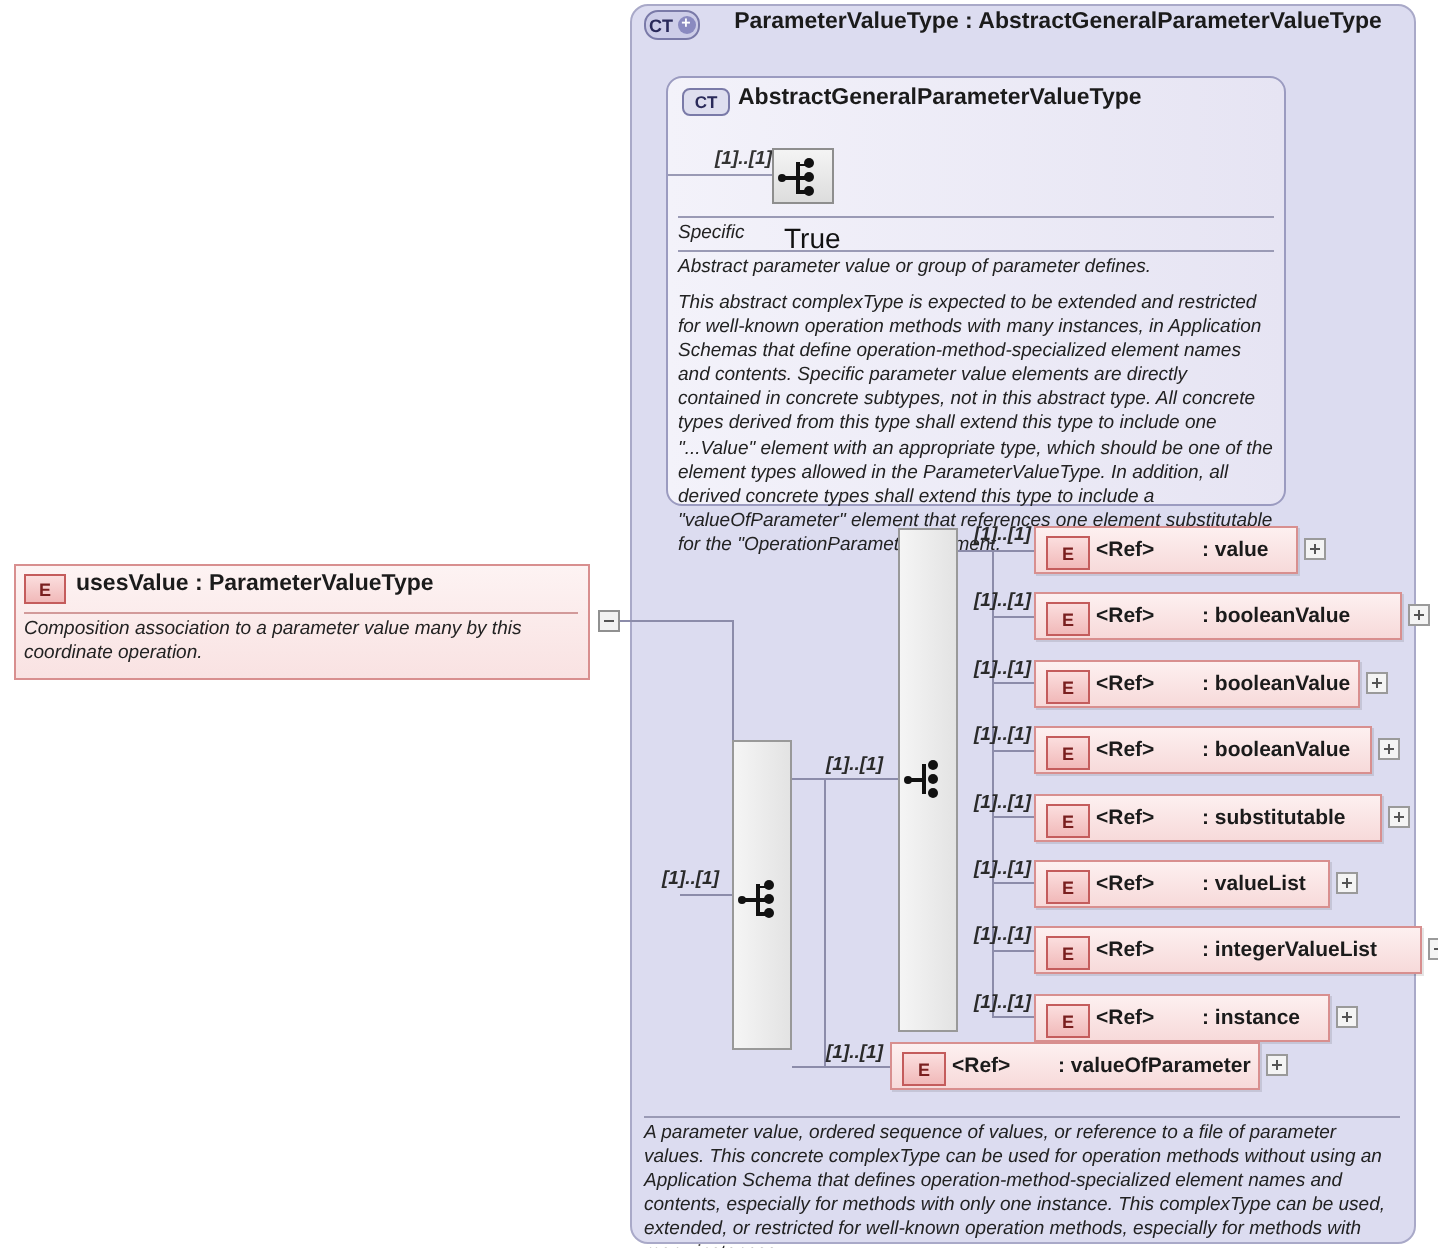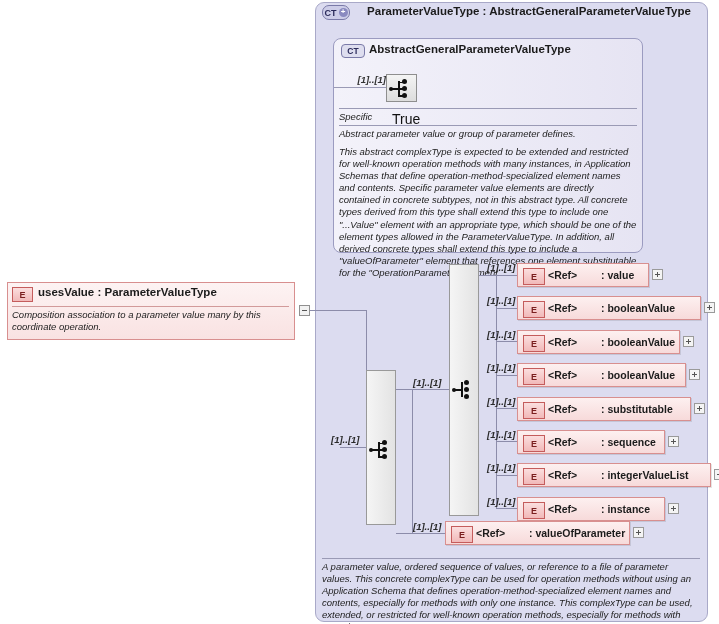--- a/index.html
+++ b/index.html
@@ -283,21 +283,21 @@
     <div class="abs elem-box" style="left: 517px; top: 397px; width: 174px;">
       <div class="elem-icon">E</div>
       <div class="elem-ref">&lt;Ref&gt;</div>
       <div class="elem-name">: substitutable</div>
     </div>
     <div class="abs plus-box" style="left: 694px; top: 403px;"></div>
     <div class="abs occurs" style="left: 487px; top: 396px;">[1]..[1]</div>
     <div class="abs elem-box" style="left: 517px; top: 430px; width: 148px;">
       <div class="elem-icon">E</div>
       <div class="elem-ref">&lt;Ref&gt;</div>
-      <div class="elem-name">: sequence</div>
+      <div class="elem-name">: valueList</div>
     </div>
     <div class="abs plus-box" style="left: 668px; top: 436px;"></div>
     <div class="abs occurs" style="left: 487px; top: 429px;">[1]..[1]</div>
     <div class="abs elem-box" style="left: 517px; top: 463px; width: 194px;">
       <div class="elem-icon">E</div>
       <div class="elem-ref">&lt;Ref&gt;</div>
       <div class="elem-name">: integerValueList</div>
     </div>
     <div class="abs plus-box" style="left: 714px; top: 469px;"></div>
     <div class="abs occurs" style="left: 487px; top: 462px;">[1]..[1]</div>

